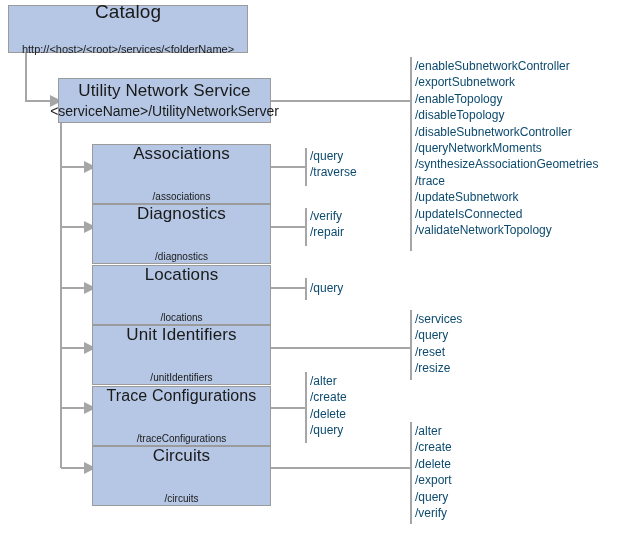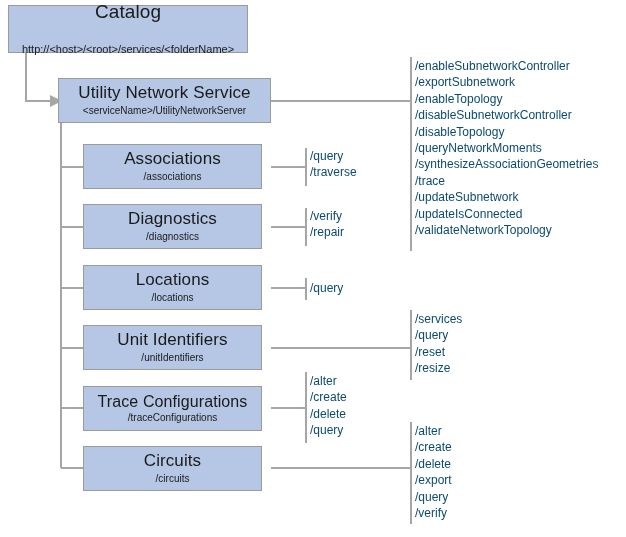--- a/index.html
+++ b/index.html
@@ -69,27 +69,28 @@
   #node-catalog .path  { font-size: 11px; margin-top: 8px; }
 
   
   #node-service {
     left: 58px;
     top: 78px;
     width: 213px;
     height: 45px;
   }
   #node-service .title { font-size: 17px; }
-  #node-service .path  { font-size: 10px; }
+  #node-service .path  { font-size: 14px; }
 
   
   .child {
-    left: 83px;
+    left: 92px;
     width: 179px;
-    height: 45px;
+    height: 60px;
+    justify-content: space-between;
   }
   #node-associations   { top: 144px; }
   #node-diagnostics    { top: 204px; }
   #node-locations      { top: 265px; }
   #node-unit-ids       { top: 325px; }
   #node-trace-configs  { top: 386px; }
   #node-circuits       { top: 446px; }
 
   #node-trace-configs .title { font-size: 16px; }
 
@@ -198,22 +199,22 @@
 
   <div class="node child" id="node-circuits">
     <div class="title">Circuits</div>
     <div class="path">/circuits</div>
   </div>
 
   <div class="oplist" id="ops-service">
       <span class="op">/enableSubnetworkController</span>
       <span class="op">/exportSubnetwork</span>
       <span class="op">/enableTopology</span>
+      <span class="op">/disableTopology</span>
       <span class="op">/disableSubnetworkController</span>
-      <span class="op">/disableTopology</span>
       <span class="op">/queryNetworkMoments</span>
       <span class="op">/synthesizeAssociationGeometries</span>
       <span class="op">/trace</span>
       <span class="op">/updateSubnetwork</span>
       <span class="op">/updateIsConnected</span>
       <span class="op">/validateNetworkTopology</span>
     </div>
 
   <div class="oplist" id="ops-associations">
       <span class="op">/query</span>

